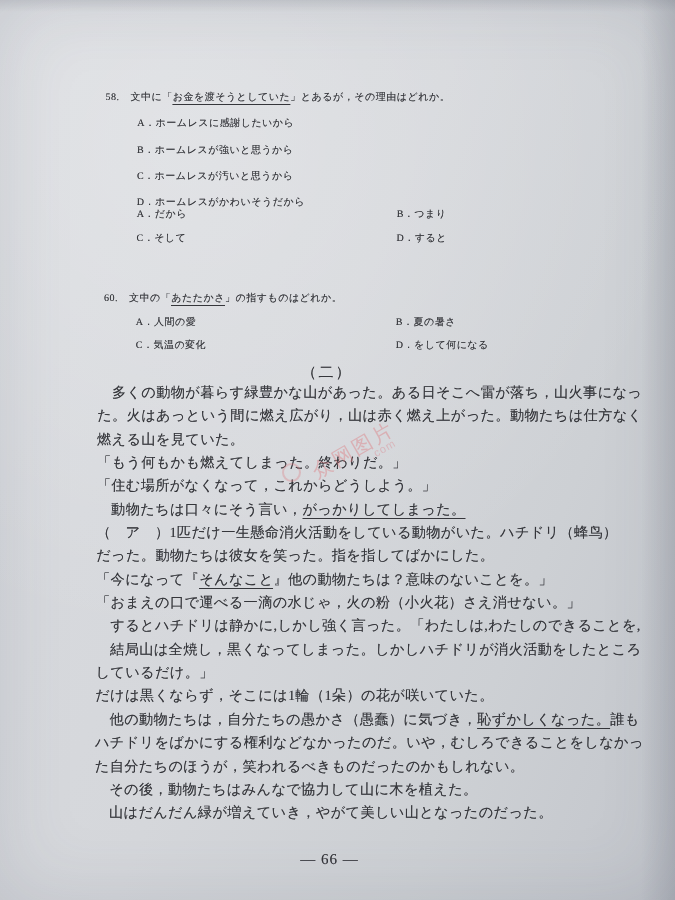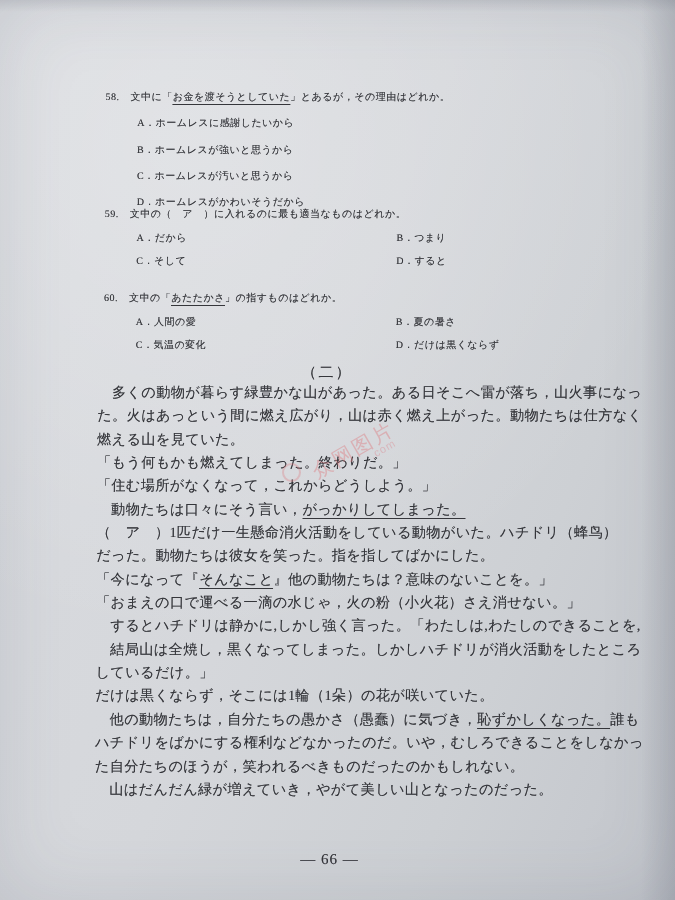--- a/index.html
+++ b/index.html
@@ -76,29 +76,28 @@
 
     <div class="question" id="q58">
       <div class="q-stem"><span class="q-num">58.</span><span class="q-text"><span>文中に「</span><span class="u">お金を渡そうとしていた</span><span>」とあるが，その理由はどれか。</span></span></div>
       <div class="opt-row"><span class="opt">A．ホームレスに感謝したいから</span></div>
       <div class="opt-row"><span class="opt">B．ホームレスが強いと思うから</span></div>
       <div class="opt-row"><span class="opt">C．ホームレスが汚いと思うから</span></div>
       <div class="opt-row"><span class="opt">D．ホームレスがかわいそうだから</span></div>
     </div>
 
     <div class="question" id="q59">
-      <div class="q-stem"><span class="q-num">59.</span><span class="q-text"><span>文中の（　ア　）に入れるのに最も適当なものはどれか。</span></span></div>
       <div class="opt-row two"><span class="opt col1">A．だから</span><span class="opt">B．つまり</span></div>
       <div class="opt-row two"><span class="opt col1">C．そして</span><span class="opt">D．すると</span></div>
     </div>
 
     <div class="question" id="q60">
       <div class="q-stem"><span class="q-num">60.</span><span class="q-text"><span>文中の「</span><span class="u">あたたかさ</span><span>」の指すものはどれか。</span></span></div>
       <div class="opt-row two"><span class="opt col1">A．人間の愛</span><span class="opt">B．夏の暑さ</span></div>
-      <div class="opt-row two"><span class="opt col1">C．気温の変化</span><span class="opt">D．だけは黒くならず</span></div>
+      <div class="opt-row two"><span class="opt col1">C．気温の変化</span><span class="opt">D．をして何になる</span></div>
     </div>
 
     <div class="section-title">（二）</div>
 
     <div class="passage">
       <div class="line"><span>　多くの動物が暮らす緑豊かな山があった。ある日そこへ雷が落ち，山火事になっ</span></div>
       <div class="line"><span>た。火はあっという間に燃え広がり，山は赤く燃え上がった。動物たちは仕方なく</span></div>
       <div class="line"><span>燃える山を見ていた。</span></div>
       <div class="line"><span>「もう何もかも燃えてしまった。終わりだ。」</span></div>
       <div class="line"><span>「住む場所がなくなって，これからどうしよう。」</span></div>
@@ -107,20 +106,21 @@
       <div class="line"><span>だった。動物たちは彼女を笑った。指を指してばかにした。</span></div>
       <div class="line"><span>「今になって『</span><span class="u">そんなこと</span><span>』他の動物たちは？意味のないことを。」</span></div>
       <div class="line"><span>「おまえの口で運べる一滴の水じゃ，火の粉（小火花）さえ消せない。」</span></div>
       <div class="line"><span>　するとハチドリは静かに,しかし強く言った。「わたしは,わたしのできることを,</span></div>
       <div class="line"><span>　結局山は全焼し，黒くなってしまった。しかしハチドリが消火活動をしたところ</span></div>
       <div class="line"><span>しているだけ。」</span></div>
       <div class="line"><span>だけは黒くならず，そこには1輪（1朵）の花が咲いていた。</span></div>
       <div class="line"><span>　他の動物たちは，自分たちの愚かさ（愚蠢）に気づき，</span><span class="u">恥ずかしくなった。</span><span>誰も</span></div>
       <div class="line"><span>ハチドリをばかにする権利などなかったのだ。いや，むしろできることをしなかっ</span></div>
       <div class="line"><span>た自分たちのほうが，笑われるべきものだったのかもしれない。</span></div>
+      <div class="line"><span>　その後，動物たちはみんなで協力して山に木を植えた。</span></div>
       <div class="line"><span>　山はだんだん緑が増えていき，やがて美しい山となったのだった。</span></div>
     </div>
 
     <div class="page-number">— 66 —</div>
   </div>
 
   <div class="watermark-ring"></div>
   <div class="watermark"><span>众网图片</span><span class="wm-com">.com</span></div>
 
   <div class="shade-right"></div>

